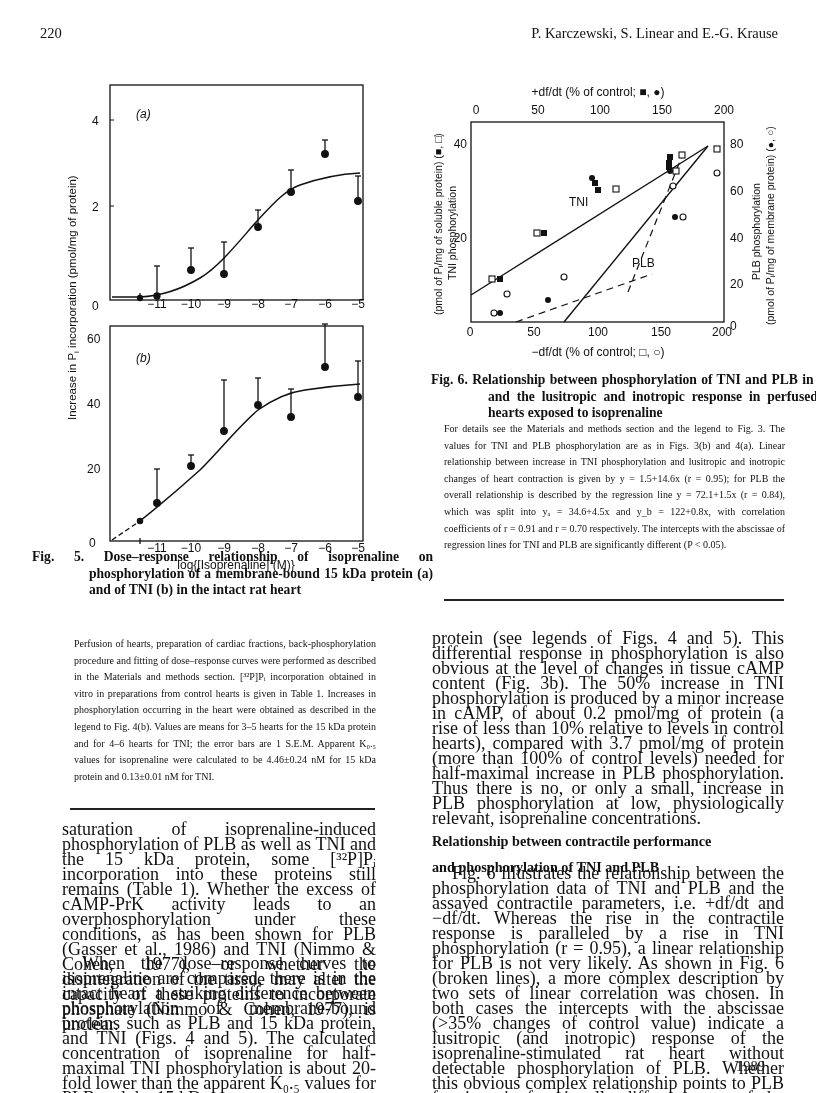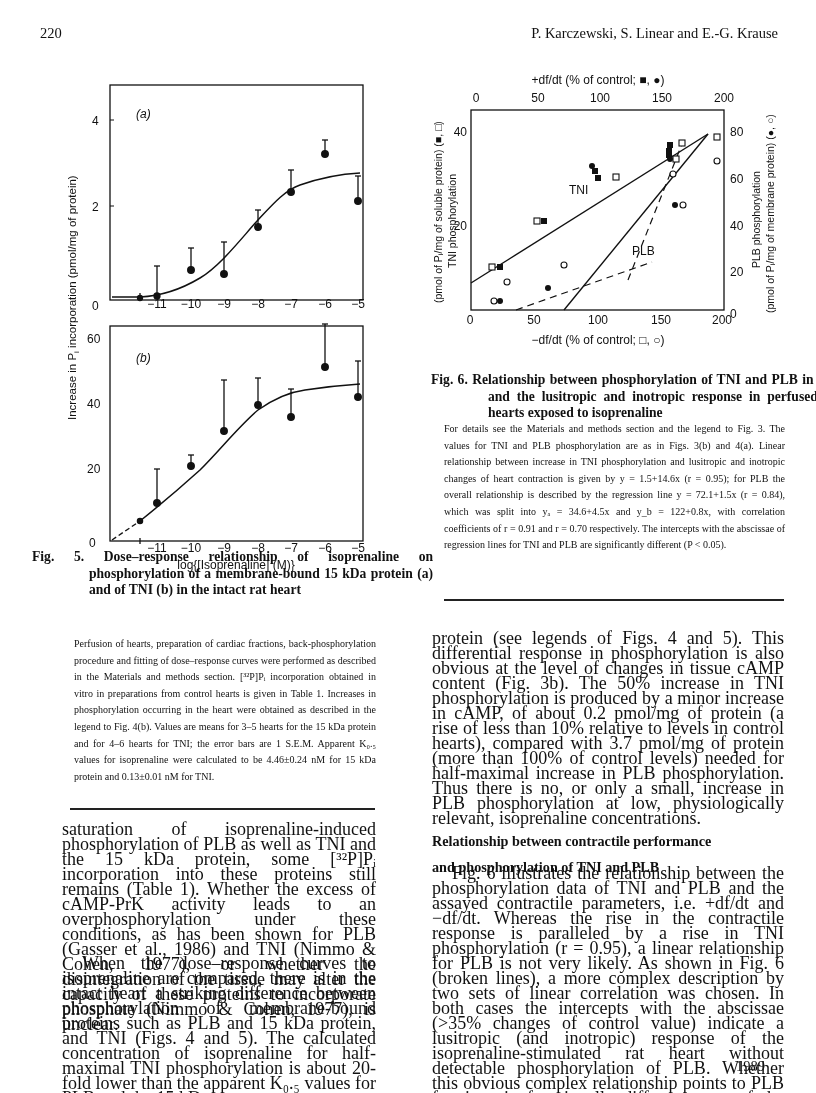--- a/index.html
+++ b/index.html
@@ -132,21 +132,21 @@
   </svg>
 </div>
 
 <div class="abs cap-title hang just" style="left:32px; top:549px; width:344px;">Fig. 5. Dose–response relationship of isoprenaline on phosphorylation of a membrane-bound 15 kDa protein (a) and of TNI (b) in the intact rat heart</div>
 <div class="abs legend just" style="left:74px; top:636px; width:302px;">Perfusion of hearts, preparation of cardiac fractions, back-phosphorylation procedure and fitting of dose–response curves were performed as described in the Materials and methods section. [³²P]Pᵢ incorporation obtained in vitro in preparations from control hearts is given in Table 1. Increases in phosphorylation occurring in the heart were obtained as described in the legend to Fig. 4(b). Values are means for 3–5 hearts for the 15 kDa protein and for 4–6 hearts for TNI; the error bars are 1 S.E.M. Apparent K₀.₅ values for isoprenaline were calculated to be 4.46±0.24 nM for 15 kDa protein and 0.13±0.01 nM for TNI.</div>
 <div class="rule" style="left:70px; top:808px; width:305px;"></div>
 
 <div class="abs body-text just" style="left:62px; top:822px; width:314px;">saturation of isoprenaline-induced phosphorylation of PLB as well as TNI and the 15 kDa protein, some [³²P]Pᵢ incorporation into these proteins still remains (Table 1). Whether the excess of cAMP-PrK activity leads to an overphosphorylation under these conditions, as has been shown for PLB (Gasser et al., 1986) and TNI (Nimmo &amp; Cohen, 1977), or whether the disintegration of the tissue may alter the capacity of these proteins to incorporate phosphate (Nimmo &amp; Cohen, 1977), is unclear.</div>
 <div class="abs body-text just indent" style="left:62px; top:956px; width:314px;">When the dose–response curves to isoprenaline are compared, there is in the intact heart a striking difference between phosphorylation of membrane-bound proteins such as PLB and 15 kDa protein, and TNI (Figs. 4 and 5). The calculated concentration of isoprenaline for half-maximal TNI phosphorylation is about 20-fold lower than the apparent K₀.₅ values for PLB and the 15 kDa</div>
 
-<div class="abs" style="left:420px; top:68px; width:370px; height:290px;">
+<div class="abs" style="left:420px; top:80px; width:370px; height:290px;">
   <svg width="370" height="290" viewBox="0 0 370 290">
 
     <rect x="51" y="42" width="253" height="200" fill="none" stroke="#111" stroke-width="1.3"></rect>
     <text x="178" y="16" font-size="12" text-anchor="middle">+df/dt (% of control; ■, ●)</text>
     <g font-size="12" text-anchor="middle">
       <text x="56" y="34">0</text>
       <text x="118" y="34">50</text>
       <text x="180" y="34">100</text>
       <text x="242" y="34">150</text>
       <text x="304" y="34">200</text>

